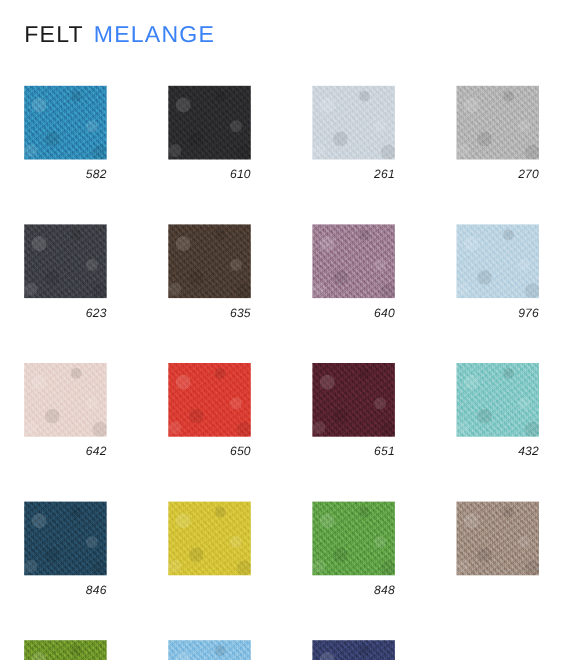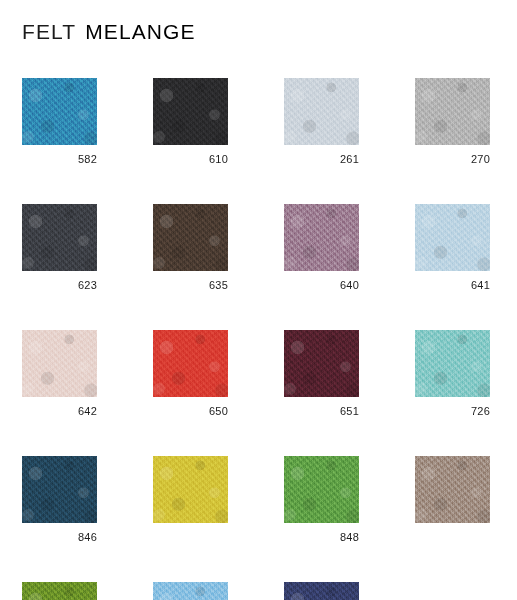--- a/index.html
+++ b/index.html
@@ -33,21 +33,21 @@
     gap: 9px;
   }
   .title-word {
     font-size: 21px;
     letter-spacing: 1.1px;
     font-weight: 400;
     line-height: 1;
     white-space: pre;
   }
   .title-primary { color: #1b1b1b; }
-  .title-secondary { color: #000000; }
+  .title-secondary { color: #3b82f6; }
 
   
   #swatch-grid {
     position: absolute;
     left: 22px;
     top: 78px;
     width: 475px;
     display: grid;
     grid-template-columns: repeat(4, 75px);
     column-gap: 56px;
@@ -105,20 +105,21 @@
 
   .swatch-label {
     display: block;
     width: 75px;
     text-align: right;
     font-size: 11px;
     color: #1c1c1c;
     line-height: 1;
     padding-top: 9px;
     letter-spacing: 0.2px;
+    font-style: italic;
   }
 </style>
 </head>
 <body>
 
 <div id="page">
 
   <div id="header">
     <span class="title-word title-primary">FELT</span>
     <span class="title-word title-secondary">MELANGE</span>
@@ -148,37 +149,37 @@
       <div class="swatch-cell">
         <div class="swatch-chip" style="background-color: rgb(74, 59, 49);"></div>
         <span class="swatch-label">635</span>
       </div>
       <div class="swatch-cell">
         <div class="swatch-chip" style="background-color: rgb(157, 125, 146);"></div>
         <span class="swatch-label">640</span>
       </div>
       <div class="swatch-cell">
         <div class="swatch-chip" style="background-color: rgb(188, 212, 227);"></div>
-        <span class="swatch-label">641</span>
+        <span class="swatch-label">976</span>
       </div>
       <div class="swatch-cell">
         <div class="swatch-chip" style="background-color: rgb(231, 211, 205);"></div>
         <span class="swatch-label">642</span>
       </div>
       <div class="swatch-cell">
         <div class="swatch-chip" style="background-color: rgb(217, 60, 50);"></div>
         <span class="swatch-label">650</span>
       </div>
       <div class="swatch-cell">
         <div class="swatch-chip" style="background-color: rgb(84, 33, 46);"></div>
         <span class="swatch-label">651</span>
       </div>
       <div class="swatch-cell">
         <div class="swatch-chip" style="background-color: rgb(132, 201, 198);"></div>
-        <span class="swatch-label">726</span>
+        <span class="swatch-label">432</span>
       </div>
       <div class="swatch-cell">
         <div class="swatch-chip" style="background-color: rgb(35, 70, 92);"></div>
         <span class="swatch-label">846</span>
       </div>
       <div class="swatch-cell">
         <div class="swatch-chip" style="background-color: rgb(211, 195, 56);"></div>
       </div>
       <div class="swatch-cell">
         <div class="swatch-chip" style="background-color: rgb(95, 160, 70);"></div>

